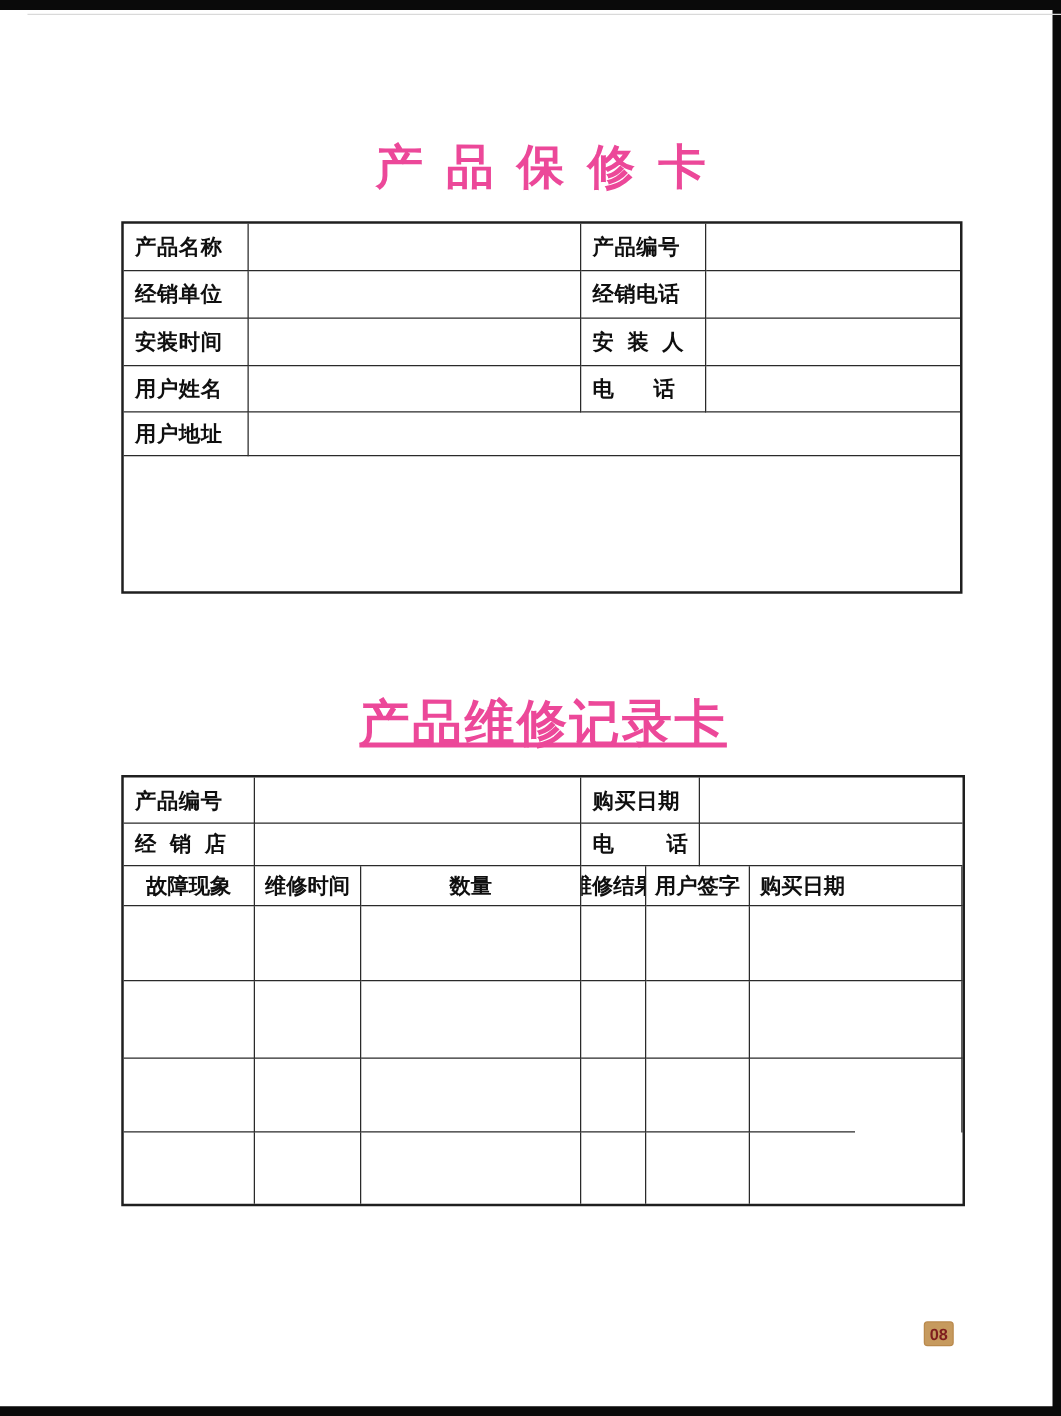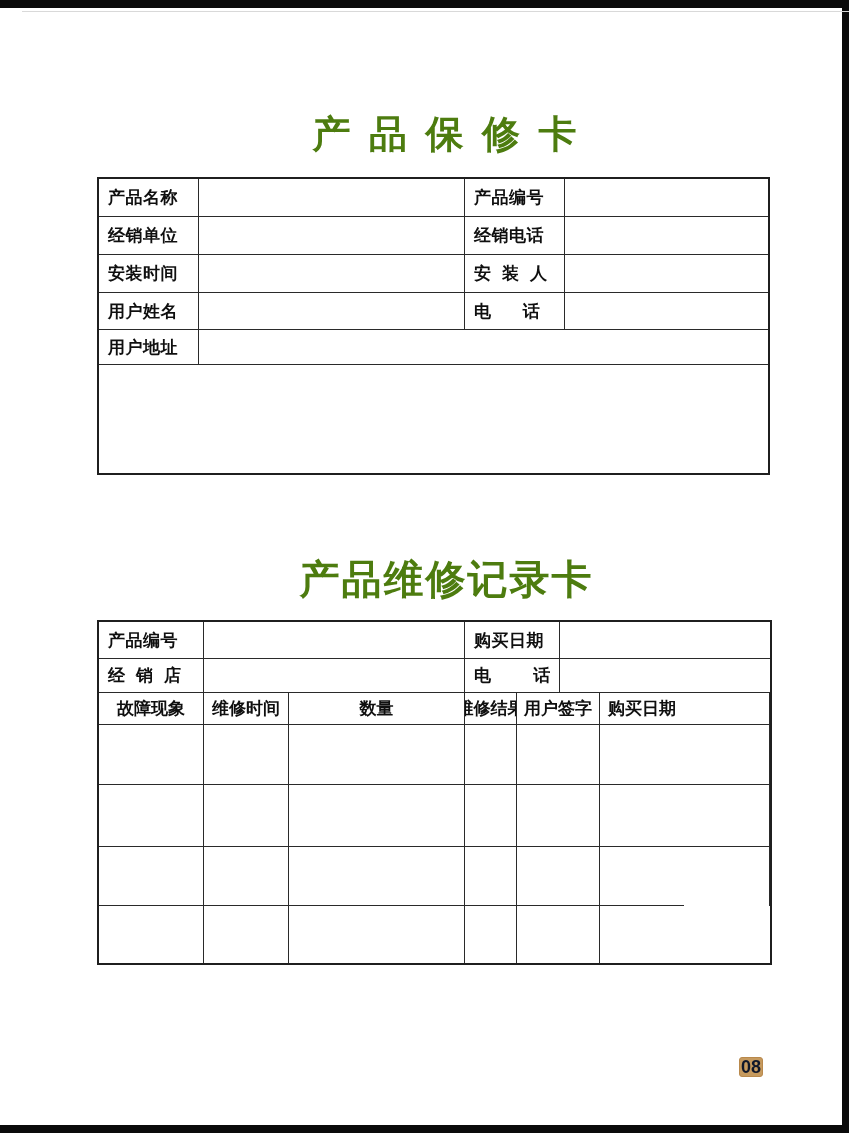--- a/index.html
+++ b/index.html
@@ -8,25 +8,25 @@
     font-family:"Liberation Sans","DejaVu Sans",sans-serif;color:#0f0f0f;
     overflow:hidden;
   }
   .bar{position:absolute;background:#0a0a0a;}
   .bar-top{left:0;top:0;width:849px;height:8px;}
   .bar-right{top:0;right:0;width:7px;height:1133px;}
   .bar-bottom{left:0;bottom:0;width:849px;height:8px;}
   .hairline{position:absolute;left:22px;top:11px;width:827px;height:1px;background:#d9d9d9;}
 
   .doc-title{
-    position:absolute;left:109px;width:675px;text-align:center;
-    font-weight:700;color:#4d7c0f;white-space:pre;line-height:1.15;
+    position:absolute;left:97px;width:675px;text-align:center;
+    font-weight:700;color:#ec4899;white-space:pre;line-height:1.15;
   }
   .title-1{top:113px;font-size:38px;letter-spacing:4px;}
-  .title-2{top:556px;font-size:40px;letter-spacing:2px;}
+  .title-2{top:556px;font-size:40px;letter-spacing:2px;text-decoration:underline;}
 
   .card{
     position:absolute;left:97px;box-sizing:border-box;
     border:2px solid #1f1f1f;background:#fff;
   }
   .card-1{top:177px;width:673px;height:298px;}
   .card-2{top:620px;width:675px;height:345px;}
 
   .grid{display:grid;}
   .g-rows-1{grid-template-columns:100px 266px 100px auto;
@@ -41,21 +41,21 @@
   }
   .lbl{font-weight:700;font-size:17px;padding-left:9px;letter-spacing:0.5px;}
   .hdr{font-weight:700;font-size:17px;justify-content:center;padding:0 1px;}
   .nr{border-right:none;}
   .nb{border-bottom:none;}
   .span3{grid-column:2 / -1;}
 
   .page-badge{
     position:absolute;left:739px;top:1057px;width:24px;height:20px;
     background:#c69a5e;border:1px solid #b9894c;border-radius:3px;
-    color:#0f172a;font-size:18px;font-weight:700;
+    color:#7f1d1d;font-size:13px;font-weight:700;
     display:flex;align-items:center;justify-content:center;box-sizing:border-box;
   }
 </style>
 </head>
 <body>
 
 <div class="bar bar-top"></div>
 <div class="bar bar-right"></div>
 <div class="bar bar-bottom"></div>
 <div class="hairline"></div>

